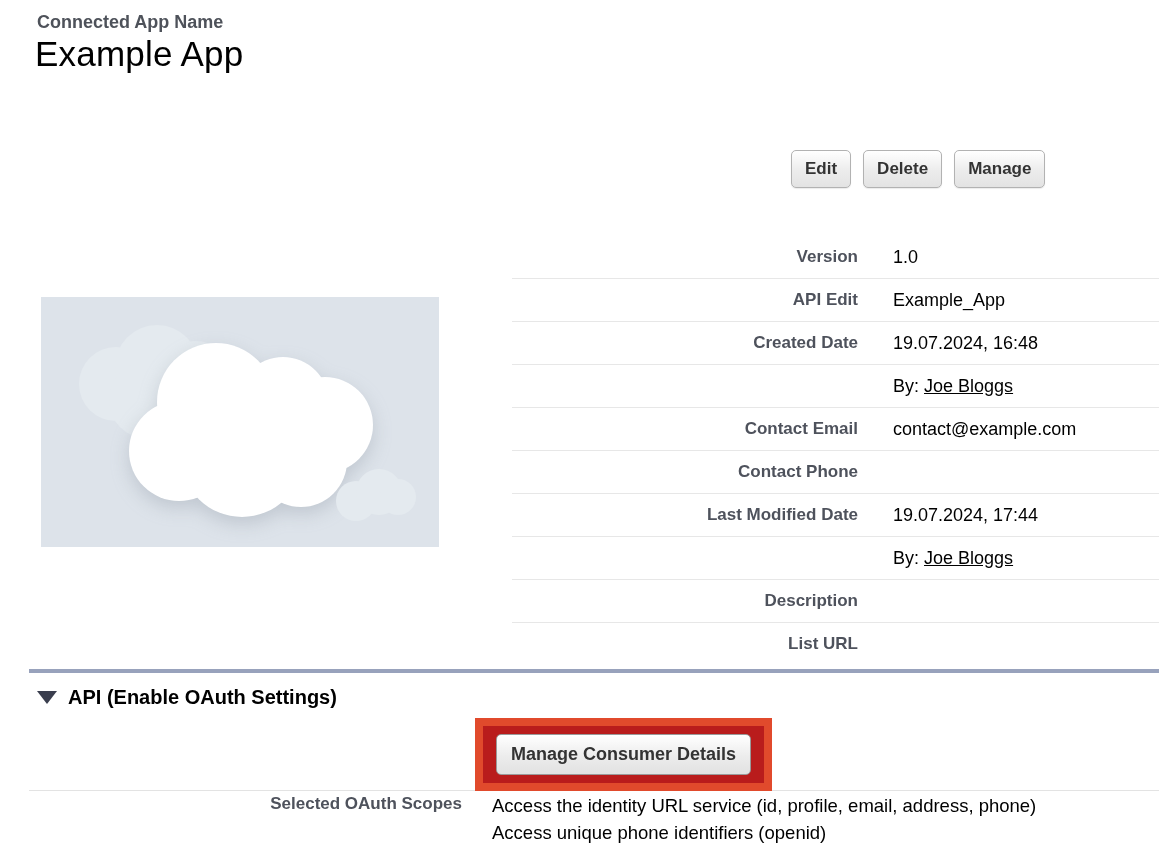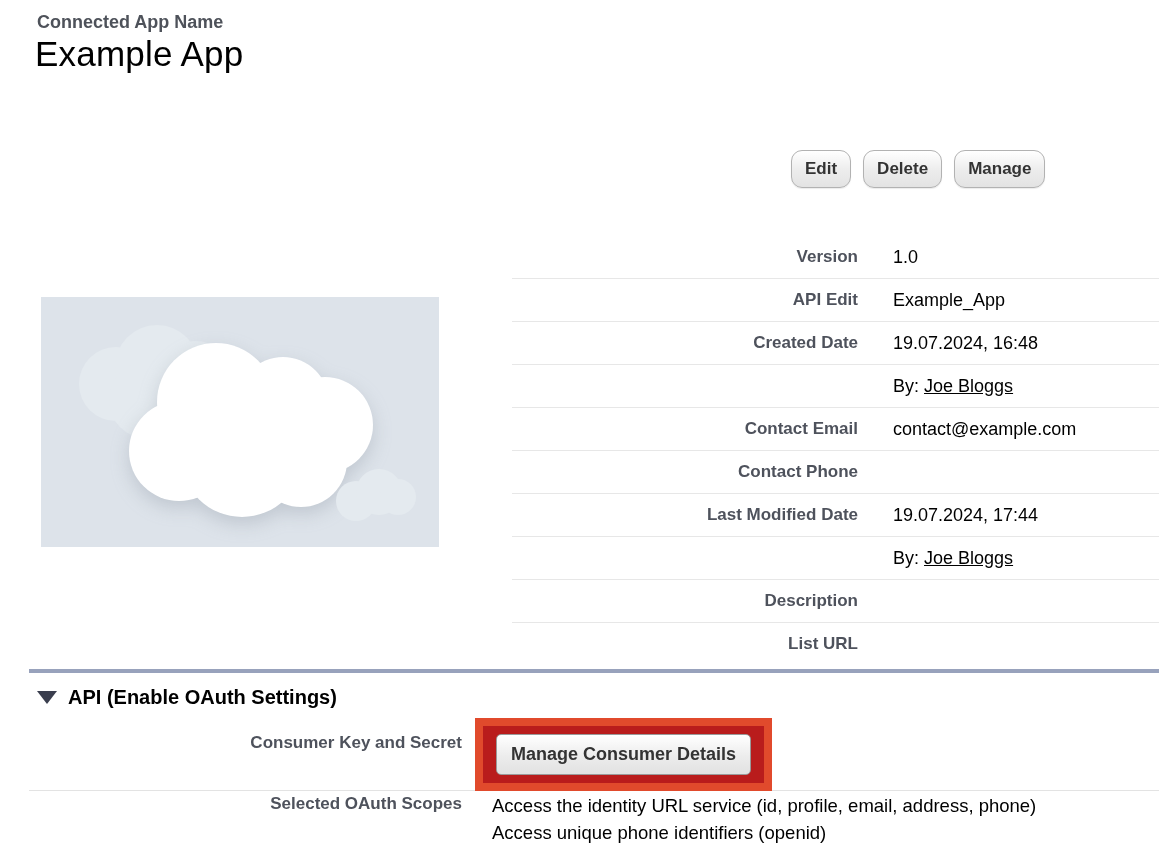--- a/index.html
+++ b/index.html
@@ -10,21 +10,21 @@
   .field-label{position:absolute;left:8px;top:12px;font-size:18px;font-weight:bold;color:#4e525a;}
   .app-title{position:absolute;left:6px;top:34px;font-size:35px;font-weight:400;color:#000;margin:0;letter-spacing:.2px;}
   .back-link{position:absolute;left:8px;top:110px;font-size:20px;color:#2a66bb;text-decoration:none;cursor:pointer;}
 
   
   .toolbar{position:absolute;left:762px;top:150px;display:flex;gap:12px;}
   .sf-btn{
     font-family:"Liberation Sans",sans-serif;
     font-size:17px;font-weight:bold;color:#333;
     background:linear-gradient(#ffffff,#ececec 55%,#e3e3e3);
-    border:1px solid #b2b2b2;border-radius:11px;
+    border:1px solid #b2b2b2;border-radius:5px;
     padding:8px 13px;line-height:20px;cursor:pointer;
     box-shadow:0 1px 1px rgba(0,0,0,.08);
   }
 
   
   .app-image{position:absolute;left:12px;top:297px;width:398px;height:250px;background:#dde3ea;overflow:hidden;}
   .cloud{position:absolute;}
   .cloud span{position:absolute;border-radius:50%;display:block;}
   .cloud-main{left:88px;top:46px;width:230px;height:167px;filter:drop-shadow(0 7px 9px rgba(125,135,150,.30));}
   .cloud-main span{background:#fff;}
@@ -162,21 +162,20 @@
     </tbody>
   </table>
 
   <div class="section-divider"></div>
 
   <div class="section-header">
     <span class="tri-down"></span>
     <span class="section-title">API (Enable OAuth Settings)</span>
   </div>
 
-  <div class="row-label consumer-label">Consumer Key and Secret</div>
 
   <div class="thin-divider"></div>
 
   <div class="highlight-box">
     <button class="manage-consumer-btn">Manage Consumer Details</button>
   </div>
 
   <div class="row-label scopes-label">Selected OAuth Scopes</div>
 
   <div class="scopes-text">

